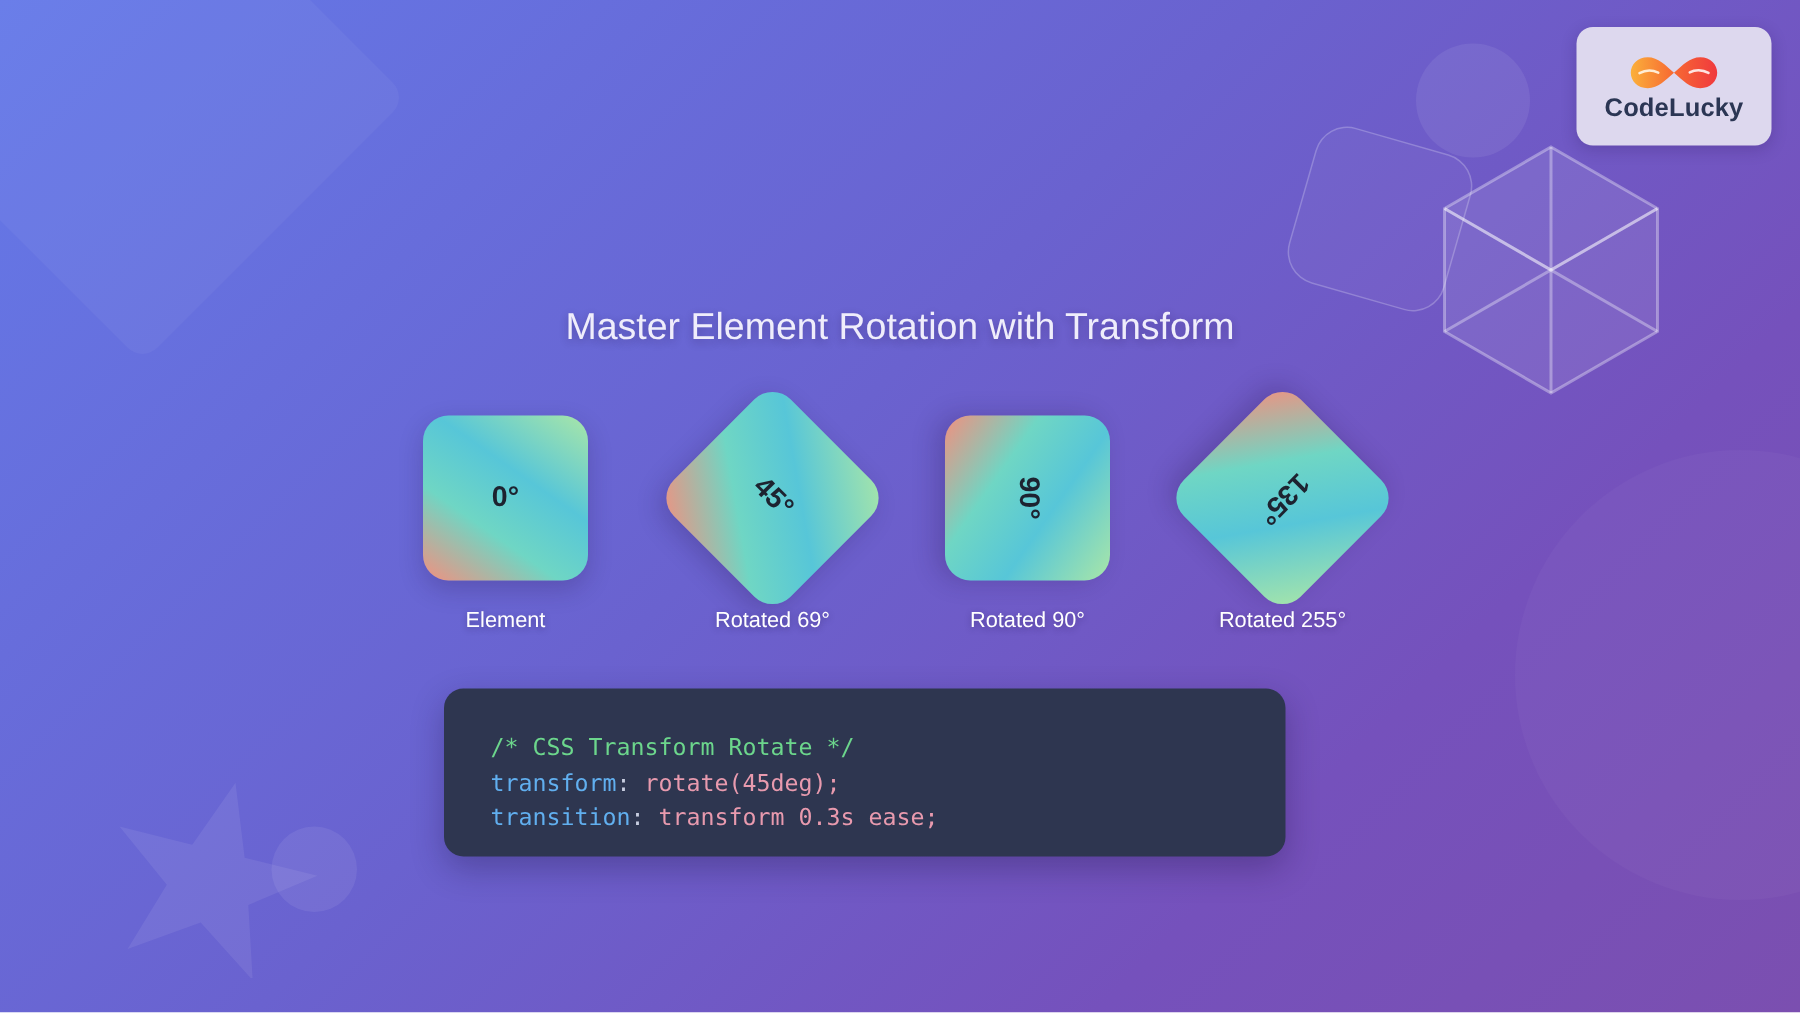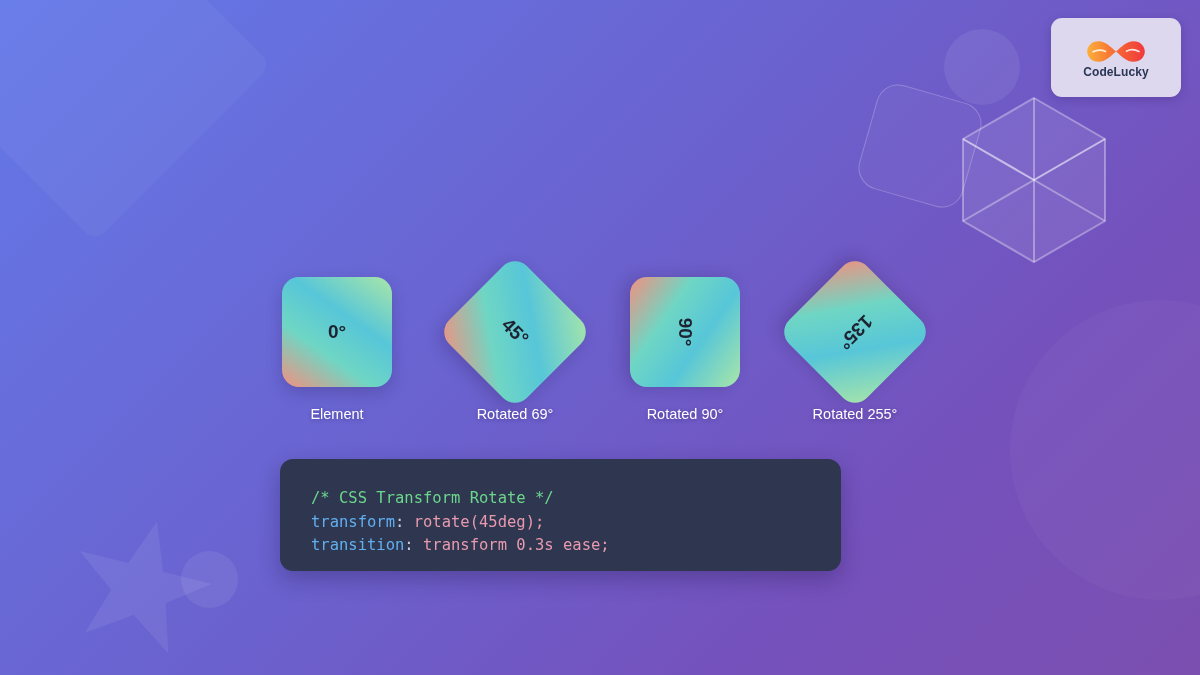--- a/index.html
+++ b/index.html
@@ -64,21 +64,21 @@
     width:130px; height:79px;
     background:#DDD8EE;
     border-radius:11px;
     box-shadow:0 3px 10px rgba(40,20,80,0.22);
     display:flex; flex-direction:column;
     align-items:center; justify-content:center;
     gap:1px;
   }
   #logo-card .logo-mark { width:62px; height:27px; display:block; }
   #logo-card .logo-text {
-    font-size:12px; font-weight:600;
+    font-size:17px; font-weight:600;
     color:#2B3654; letter-spacing:.1px;
     line-height:1;
   }
 
   
   #page-title {
     position:absolute; top:108px; left:0; width:1200px;
     text-align:center;
     font-size:56px; font-weight:bold; color:#ffffff;
     letter-spacing:-0.4px;
@@ -117,21 +117,21 @@
   }
   .demo-caption {
     position:absolute; left:0; top:148px;
     width:170px; text-align:center;
     font-size:14.5px; color:#FFFFFF;
     text-shadow:0 1px 4px rgba(35,20,70,0.35);
   }
 
   
   #code-block {
-    position:absolute; left:280px; top:459px;
+    position:absolute; left:296px; top:459px;
     width:561px; height:112px;
     background:#2E3650;
     border-radius:13px;
     box-shadow:0 8px 22px rgba(28,15,60,0.30);
     padding:28px 0 0 31px;
   }
   #code-block pre {
     font-family:"DejaVu Sans Mono", "Liberation Mono", monospace;
     font-size:15.5px; line-height:1.52;
     white-space:pre;
@@ -184,20 +184,21 @@
       <path d="M13.5,3.2 C6.6,3.2 2.2,8.2 2.2,13.5 C2.2,18.8 6.6,23.8 13.5,23.8
                C20.5,23.8 25.3,18.4 31,13.5 C36.7,8.6 41.5,3.2 48.5,3.2
                C55.4,3.2 59.8,8.2 59.8,13.5 C59.8,18.8 55.4,23.8 48.5,23.8
                C41.5,23.8 36.7,18.4 31,13.5 C25.3,8.6 20.5,3.2 13.5,3.2 Z" fill="url(#inf-grad)"></path>
       <path d="M8,13.8 C12,11.6 17,11.8 20.5,13.4" fill="none" stroke="#FFF4E2" stroke-width="1.7" stroke-linecap="round" opacity="0.92"></path>
       <path d="M41.5,13.2 C45,11.4 50,11.4 54,13.6" fill="none" stroke="#FFF0EE" stroke-width="1.7" stroke-linecap="round" opacity="0.92"></path>
     </svg>
     <span class="logo-text">CodeLucky</span>
   </div>
 
+  <h2 id="page-subtitle">Master Element Rotation with Transform</h2>
 
   <div id="demo-row">
 
     <div class="demo-item" style="left:0px;">
       <div class="demo-stage">
         <div class="demo-box" style="transform:rotate(0deg);">
           <span>0°</span>
         </div>
       </div>
       <div class="demo-caption">Element</div>

